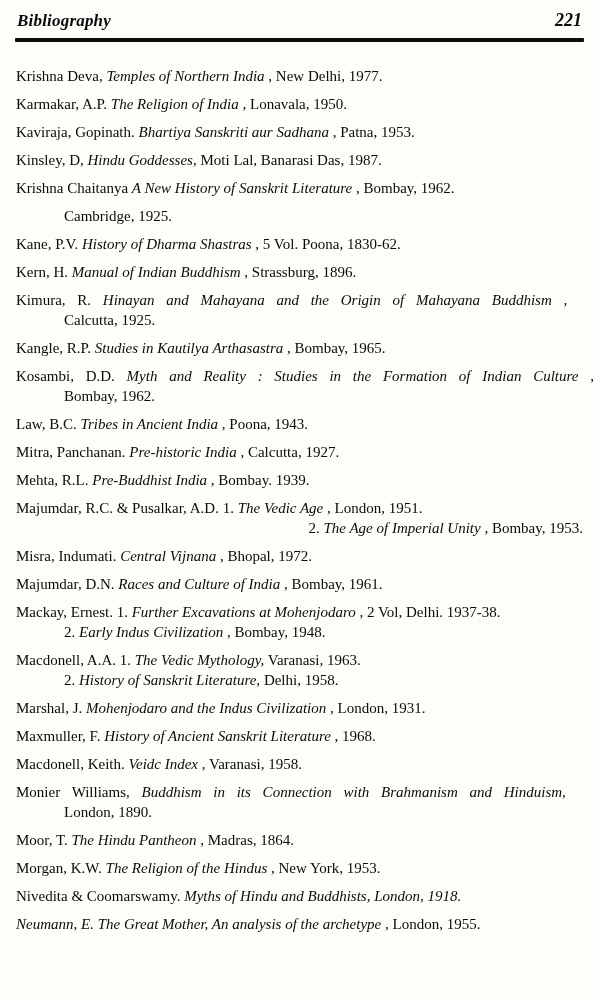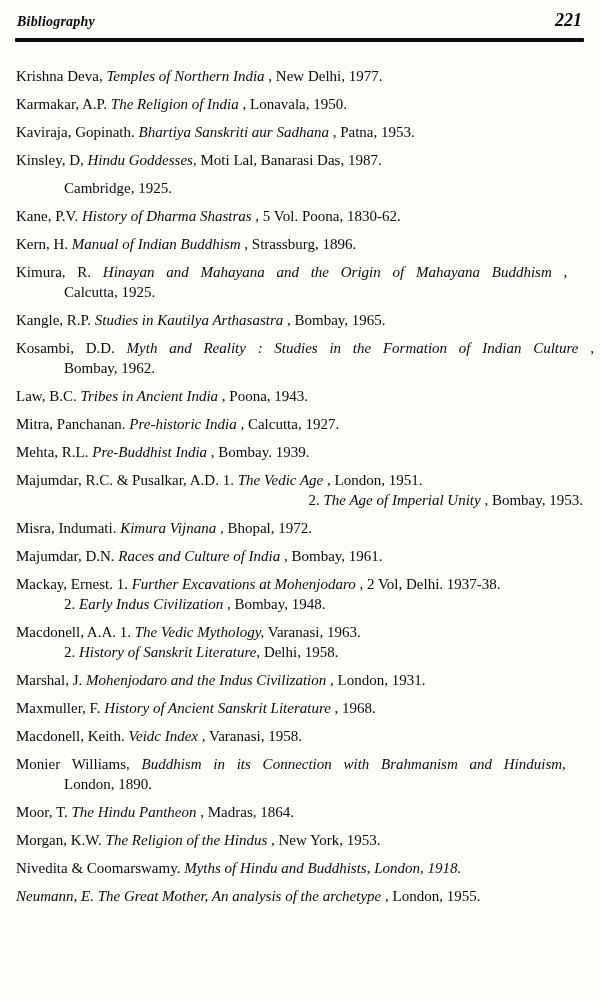--- a/index.html
+++ b/index.html
@@ -15,21 +15,21 @@
 
   .header-row {
     display: flex;
     justify-content: space-between;
     align-items: baseline;
     padding: 2px 2px 0 2px;
   }
   .title {
     font-style: italic;
     font-weight: bold;
-    font-size: 14px;
+    font-size: 17px;
     letter-spacing: 0.2px;
   }
   .page-num {
     font-style: italic;
     font-weight: bold;
     font-size: 18px;
   }
   .rule {
     height: 4px;
     background: #0d0d0d;
@@ -66,20 +66,23 @@
       <div class="entry">
         <div class="line"><span>Karmakar, A.P. </span><i>The Religion of India</i><span> , Lonavala, 1950.</span></div>
       </div>
       <div class="entry">
         <div class="line"><span>Kaviraja, Gopinath. </span><i>Bhartiya Sanskriti aur Sadhana</i><span> , Patna, 1953.</span></div>
       </div>
       <div class="entry">
         <div class="line"><span>Kinsley, D, </span><i>Hindu Goddesses,</i><span> Moti Lal, Banarasi Das, 1987.</span></div>
       </div>
       <div class="entry">
+        <div class="line"><span>Krishna Chaitanya </span><i>A New History of Sanskrit Literature</i><span> , Bombay, 1962.</span></div>
+      </div>
+      <div class="entry">
         <div class="line ind1"><span>Cambridge, 1925.</span></div>
       </div>
       <div class="entry">
         <div class="line"><span>Kane, P.V. </span><i>History of Dharma Shastras</i><span> , 5 Vol. Poona, 1830-62.</span></div>
       </div>
       <div class="entry">
         <div class="line"><span>Kern, H. </span><i>Manual of Indian Buddhism</i><span> , Strassburg, 1896.</span></div>
       </div>
       <div class="entry">
         <div class="line just"><span>Kimura, R. </span><i>Hinayan and Mahayana and the Origin of Mahayana Buddhism</i><span> ,</span></div>
@@ -99,21 +102,21 @@
         <div class="line"><span>Mitra, Panchanan. </span><i>Pre-historic India</i><span> , Calcutta, 1927.</span></div>
       </div>
       <div class="entry">
         <div class="line"><span>Mehta, R.L. </span><i>Pre-Buddhist India</i><span> , Bombay. 1939.</span></div>
       </div>
       <div class="entry">
         <div class="line"><span>Majumdar, R.C. &amp; Pusalkar, A.D. 1. </span><i>The Vedic Age</i><span> , London, 1951.</span></div>
         <div class="line ind2"><span>2. </span><i>The Age of Imperial Unity</i><span> , Bombay, 1953.</span></div>
       </div>
       <div class="entry">
-        <div class="line"><span>Misra, Indumati. </span><i>Kimura Vijnana</i><span> , Bhopal, 1972.</span></div>
+        <div class="line"><span>Misra, Indumati. </span><i>Central Vijnana</i><span> , Bhopal, 1972.</span></div>
       </div>
       <div class="entry">
         <div class="line"><span>Majumdar, D.N. </span><i>Races and Culture of India</i><span> , Bombay, 1961.</span></div>
       </div>
       <div class="entry">
         <div class="line"><span>Mackay, Ernest. 1. </span><i>Further Excavations at Mohenjodaro</i><span> , 2 Vol, Delhi. 1937-38.</span></div>
         <div class="line ind1"><span>2. </span><i>Early Indus Civilization</i><span> , Bombay, 1948.</span></div>
       </div>
       <div class="entry">
         <div class="line"><span>Macdonell, A.A. 1. </span><i>The Vedic Mythology,</i><span> Varanasi, 1963.</span></div>

